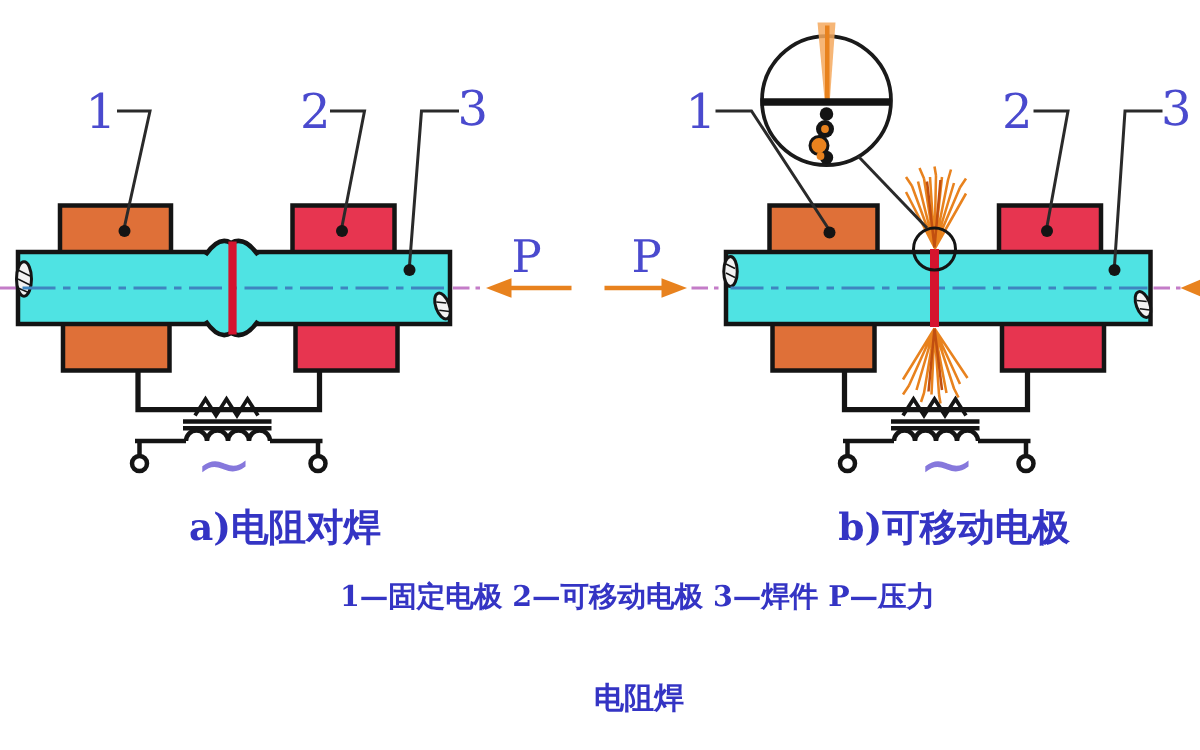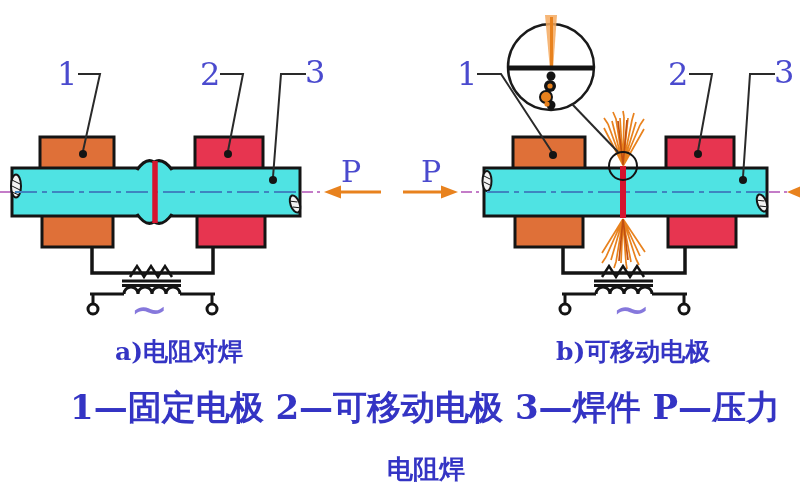--- a/index.html
+++ b/index.html
@@ -2,23 +2,23 @@
 <html><head>
 <meta charset="utf-8">
 <style>
   html,body{margin:0;padding:0;background:#fff;}
   .stage{position:relative;width:800px;height:500px;background:#ffffff;overflow:hidden;
          font-family:"DejaVu Serif","Liberation Serif",serif;}
   .stage svg{position:absolute;left:0;top:0;}
   .num{position:absolute;font-size:32px;line-height:30px;color:#4A4ACE;}
   .pfx{position:absolute;font-size:30px;line-height:30px;color:#4A4ACE;}
   .tilde{position:absolute;font-size:46px;line-height:24px;color:#8678DC;font-family:"DejaVu Sans","Liberation Sans",sans-serif;}
-  .cap{position:absolute;font-size:25px;font-weight:bold;color:#3434C4;text-align:left;}
-  .legend{position:absolute;left:50px;width:750px;top:385px;font-size:34px;font-weight:bold;color:#3434C4;text-align:center;}
-  .title{position:absolute;left:52px;width:748px;top:452px;font-size:26px;font-weight:bold;color:#3434C4;text-align:center;}
+  .cap{position:absolute;font-size:25px;font-weight:bold;color:#3434C4;text-align:center;}
+  .legend{position:absolute;left:50px;width:750px;top:385px;font-size:19px;font-weight:bold;color:#3434C4;text-align:center;}
+  .title{position:absolute;left:52px;width:748px;top:452px;font-size:20px;font-weight:bold;color:#3434C4;text-align:center;}
 </style>
 </head>
 <body>
 
 <div class="stage">
 <svg width="800" height="500" viewBox="0 0 800 500">
 
   <path d="M0,192 H11 M302,192 H324 M461,192 H484 M769,192 H789" fill="none" stroke-width="2" stroke-dasharray="11 4 3 4" stroke="#C47CC8"></path>
 
   <g>

